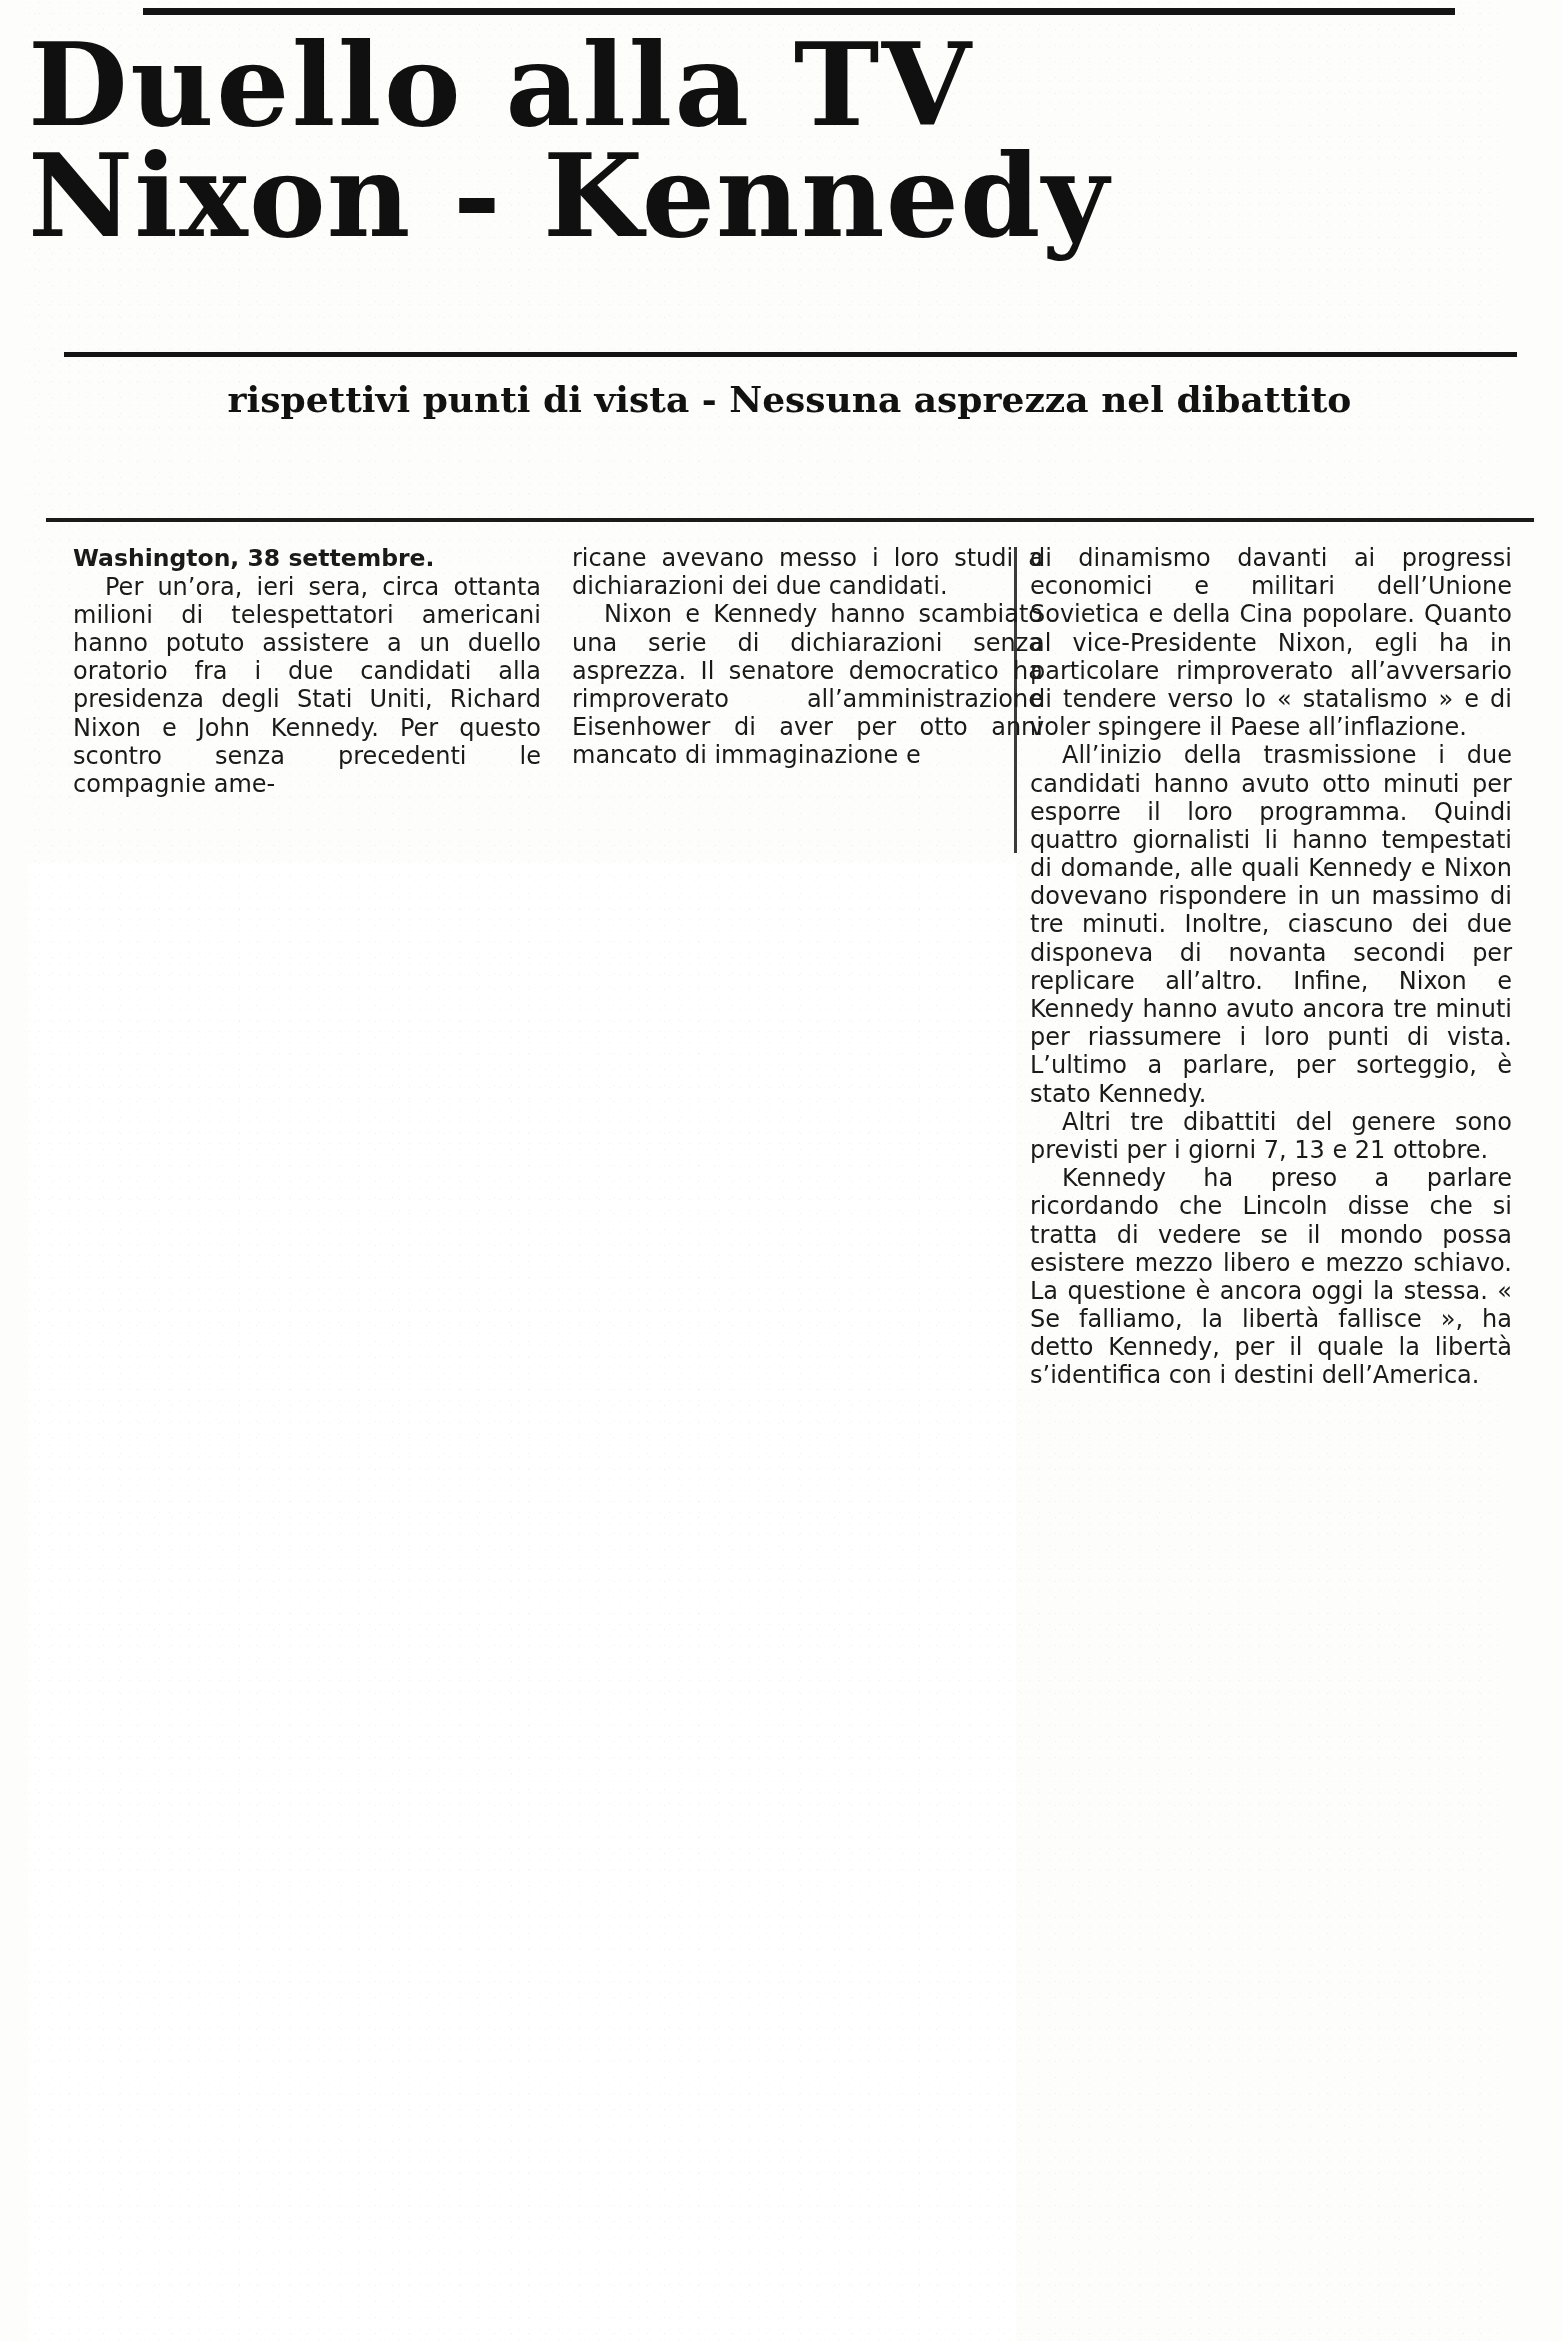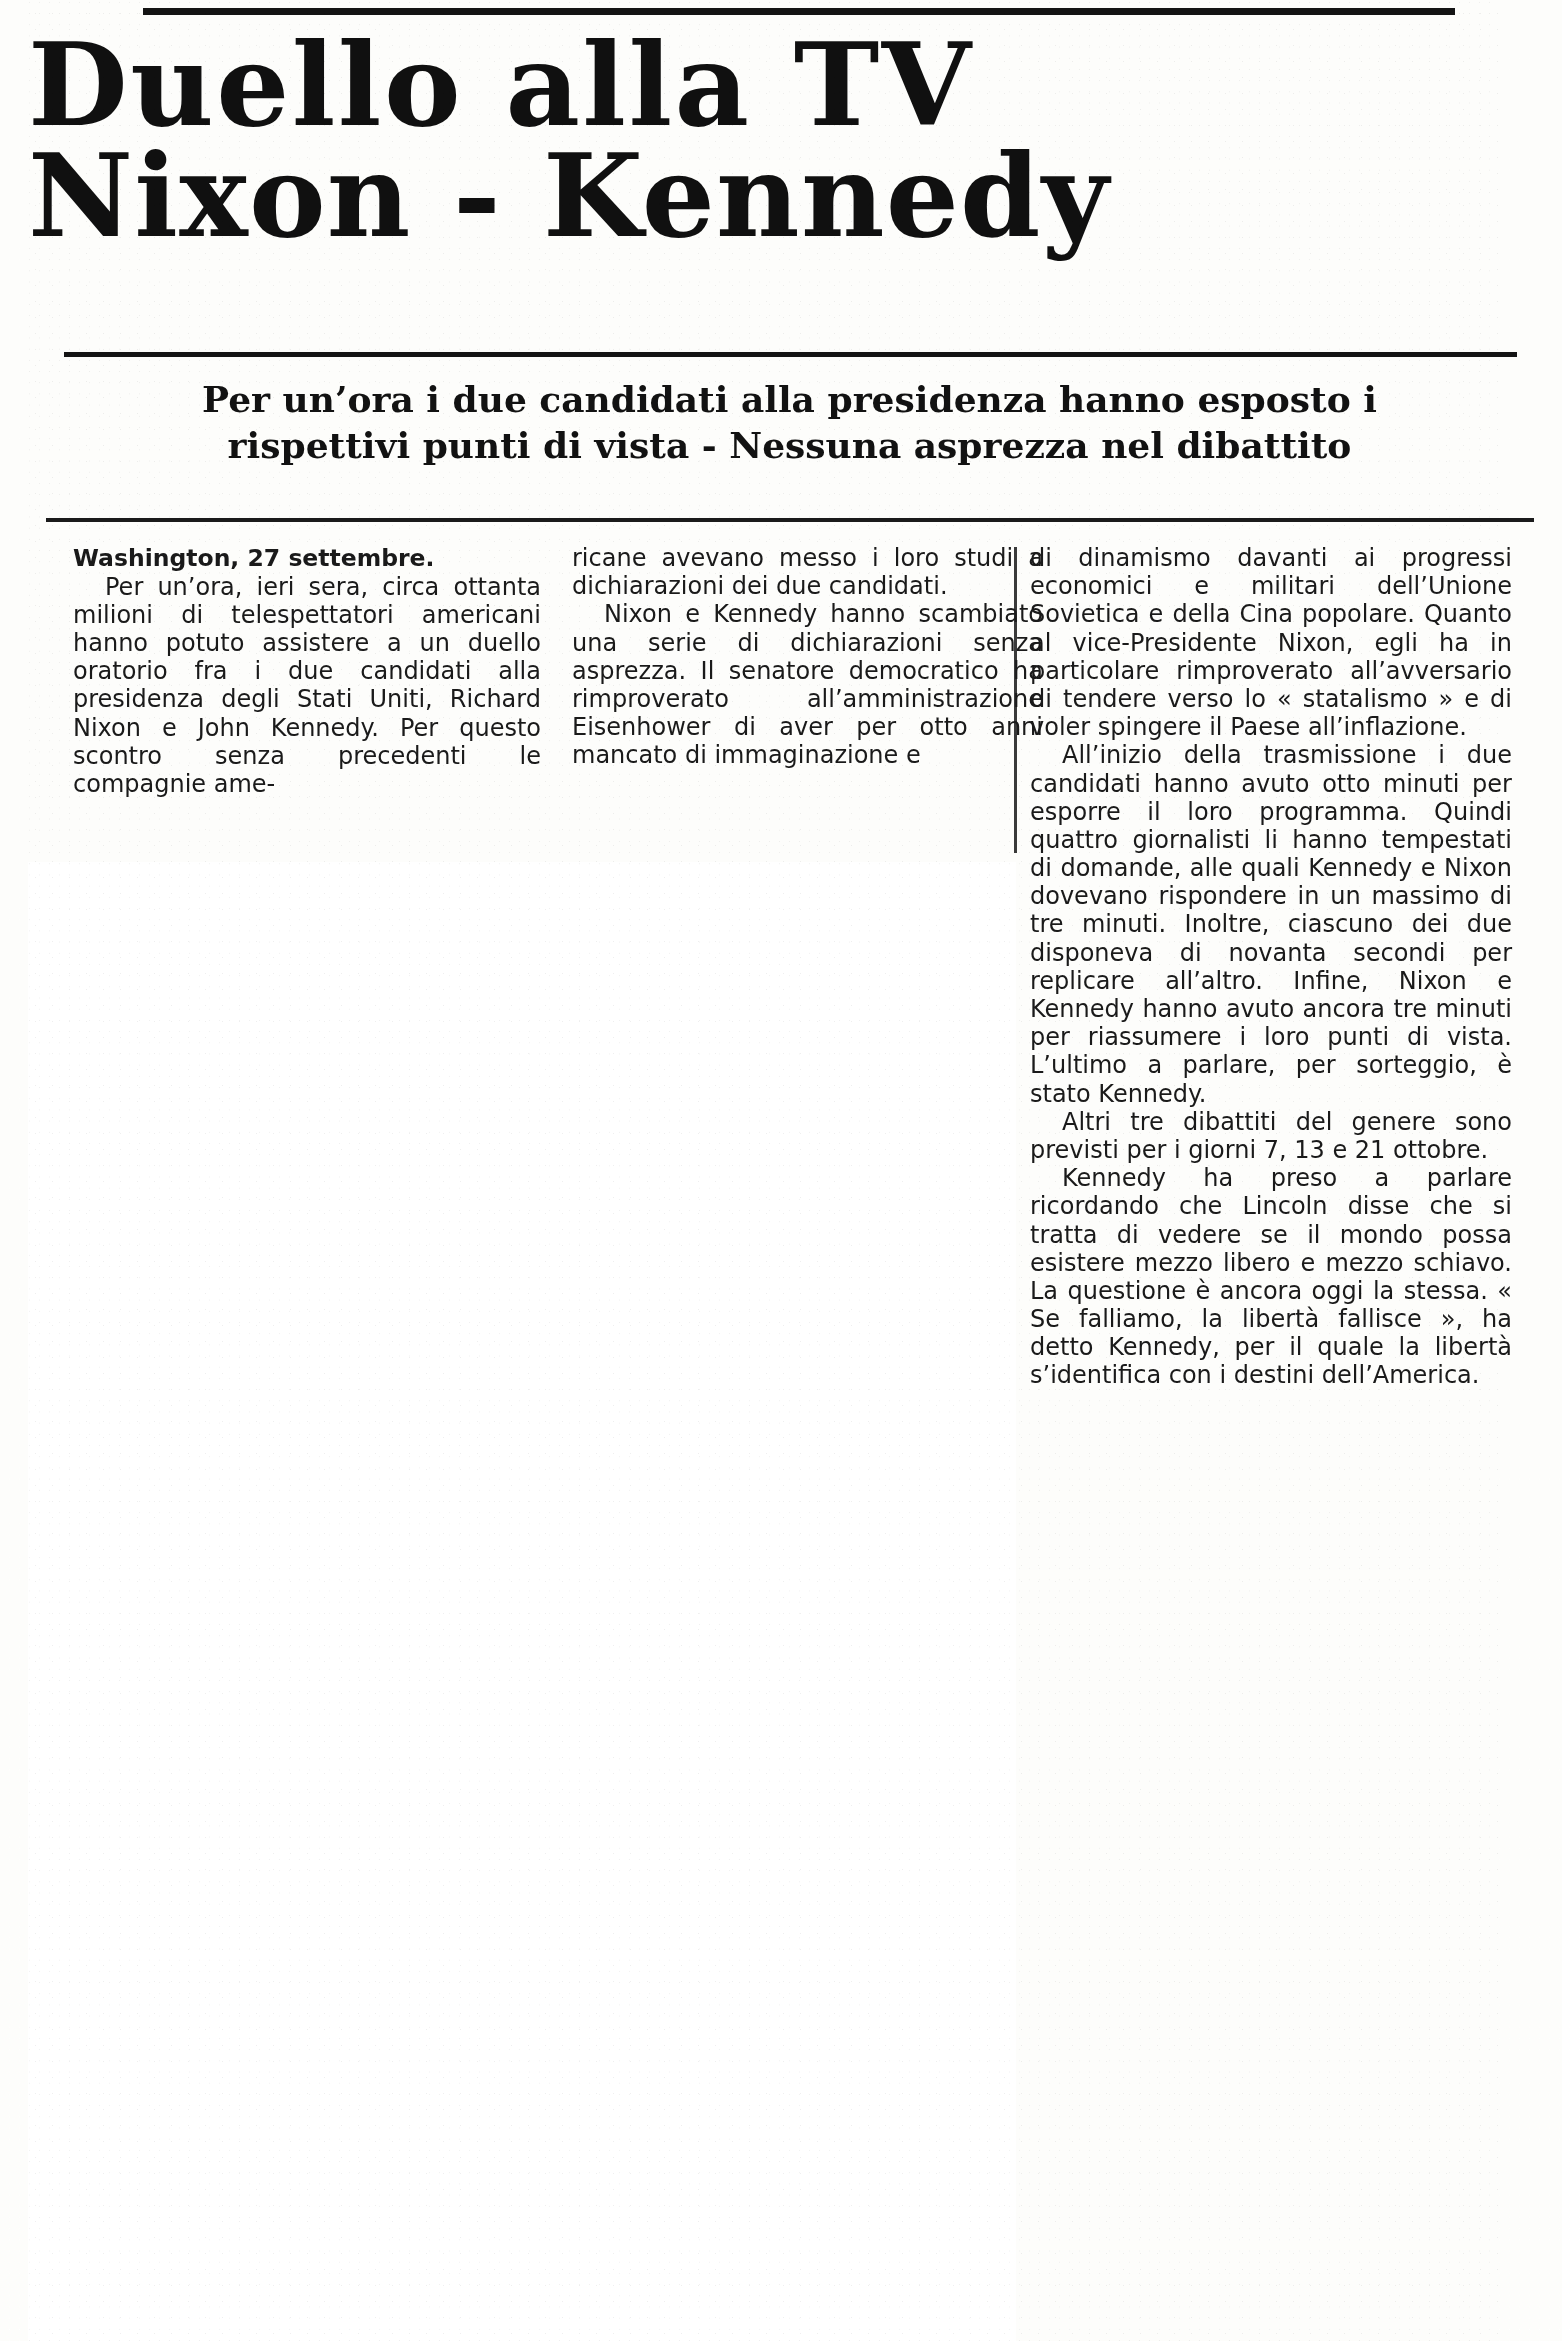--- a/index.html
+++ b/index.html
@@ -178,33 +178,32 @@
     <div class="rule-top"></div>
 
     <div class="headline">
       <span class="line1">Duello alla TV</span>
       <span class="line2">Nixon - Kennedy</span>
     </div>
 
     <div class="rule-under-title"></div>
 
     <div class="subhead">
-      <span>Per un’ora i due candidati alla presidenza hanno esposto i</span>
       <span>rispettivi punti di vista - Nessuna asprezza nel dibattito</span>
     </div>
 
     <div class="rule-under-sub"></div>
 
     <div class="col-sep"></div>
 
     <div class="columns">
 
       <div class="col col-1">
         <p class="noindent">
-          <span class="dateline"><span class="place">Washington,</span> <span>27 settembre.</span></span>
+          <span class="dateline"><span class="place">Washington,</span> <span>38 settembre.</span></span>
         </p>
         <p>Per un’ora, ieri sera, circa ottanta milioni di telespettatori americani hanno potuto assistere a un duello oratorio fra i due candidati alla presidenza degli Stati Uniti, Richard Nixon e John Kennedy. Per questo scontro senza precedenti le compagnie ame-</p>
       </div>
 
       <div class="col col-2">
         <p class="noindent">ricane avevano messo i loro studi a dichiarazioni dei due candidati.</p>
         <p>Nixon e Kennedy hanno scambiato una serie di dichiarazioni senza asprezza. Il senatore democratico ha rimproverato all’amministrazione Eisenhower di aver per otto anni mancato di immaginazione e</p>
       </div>
 
       <div class="col col-3">

